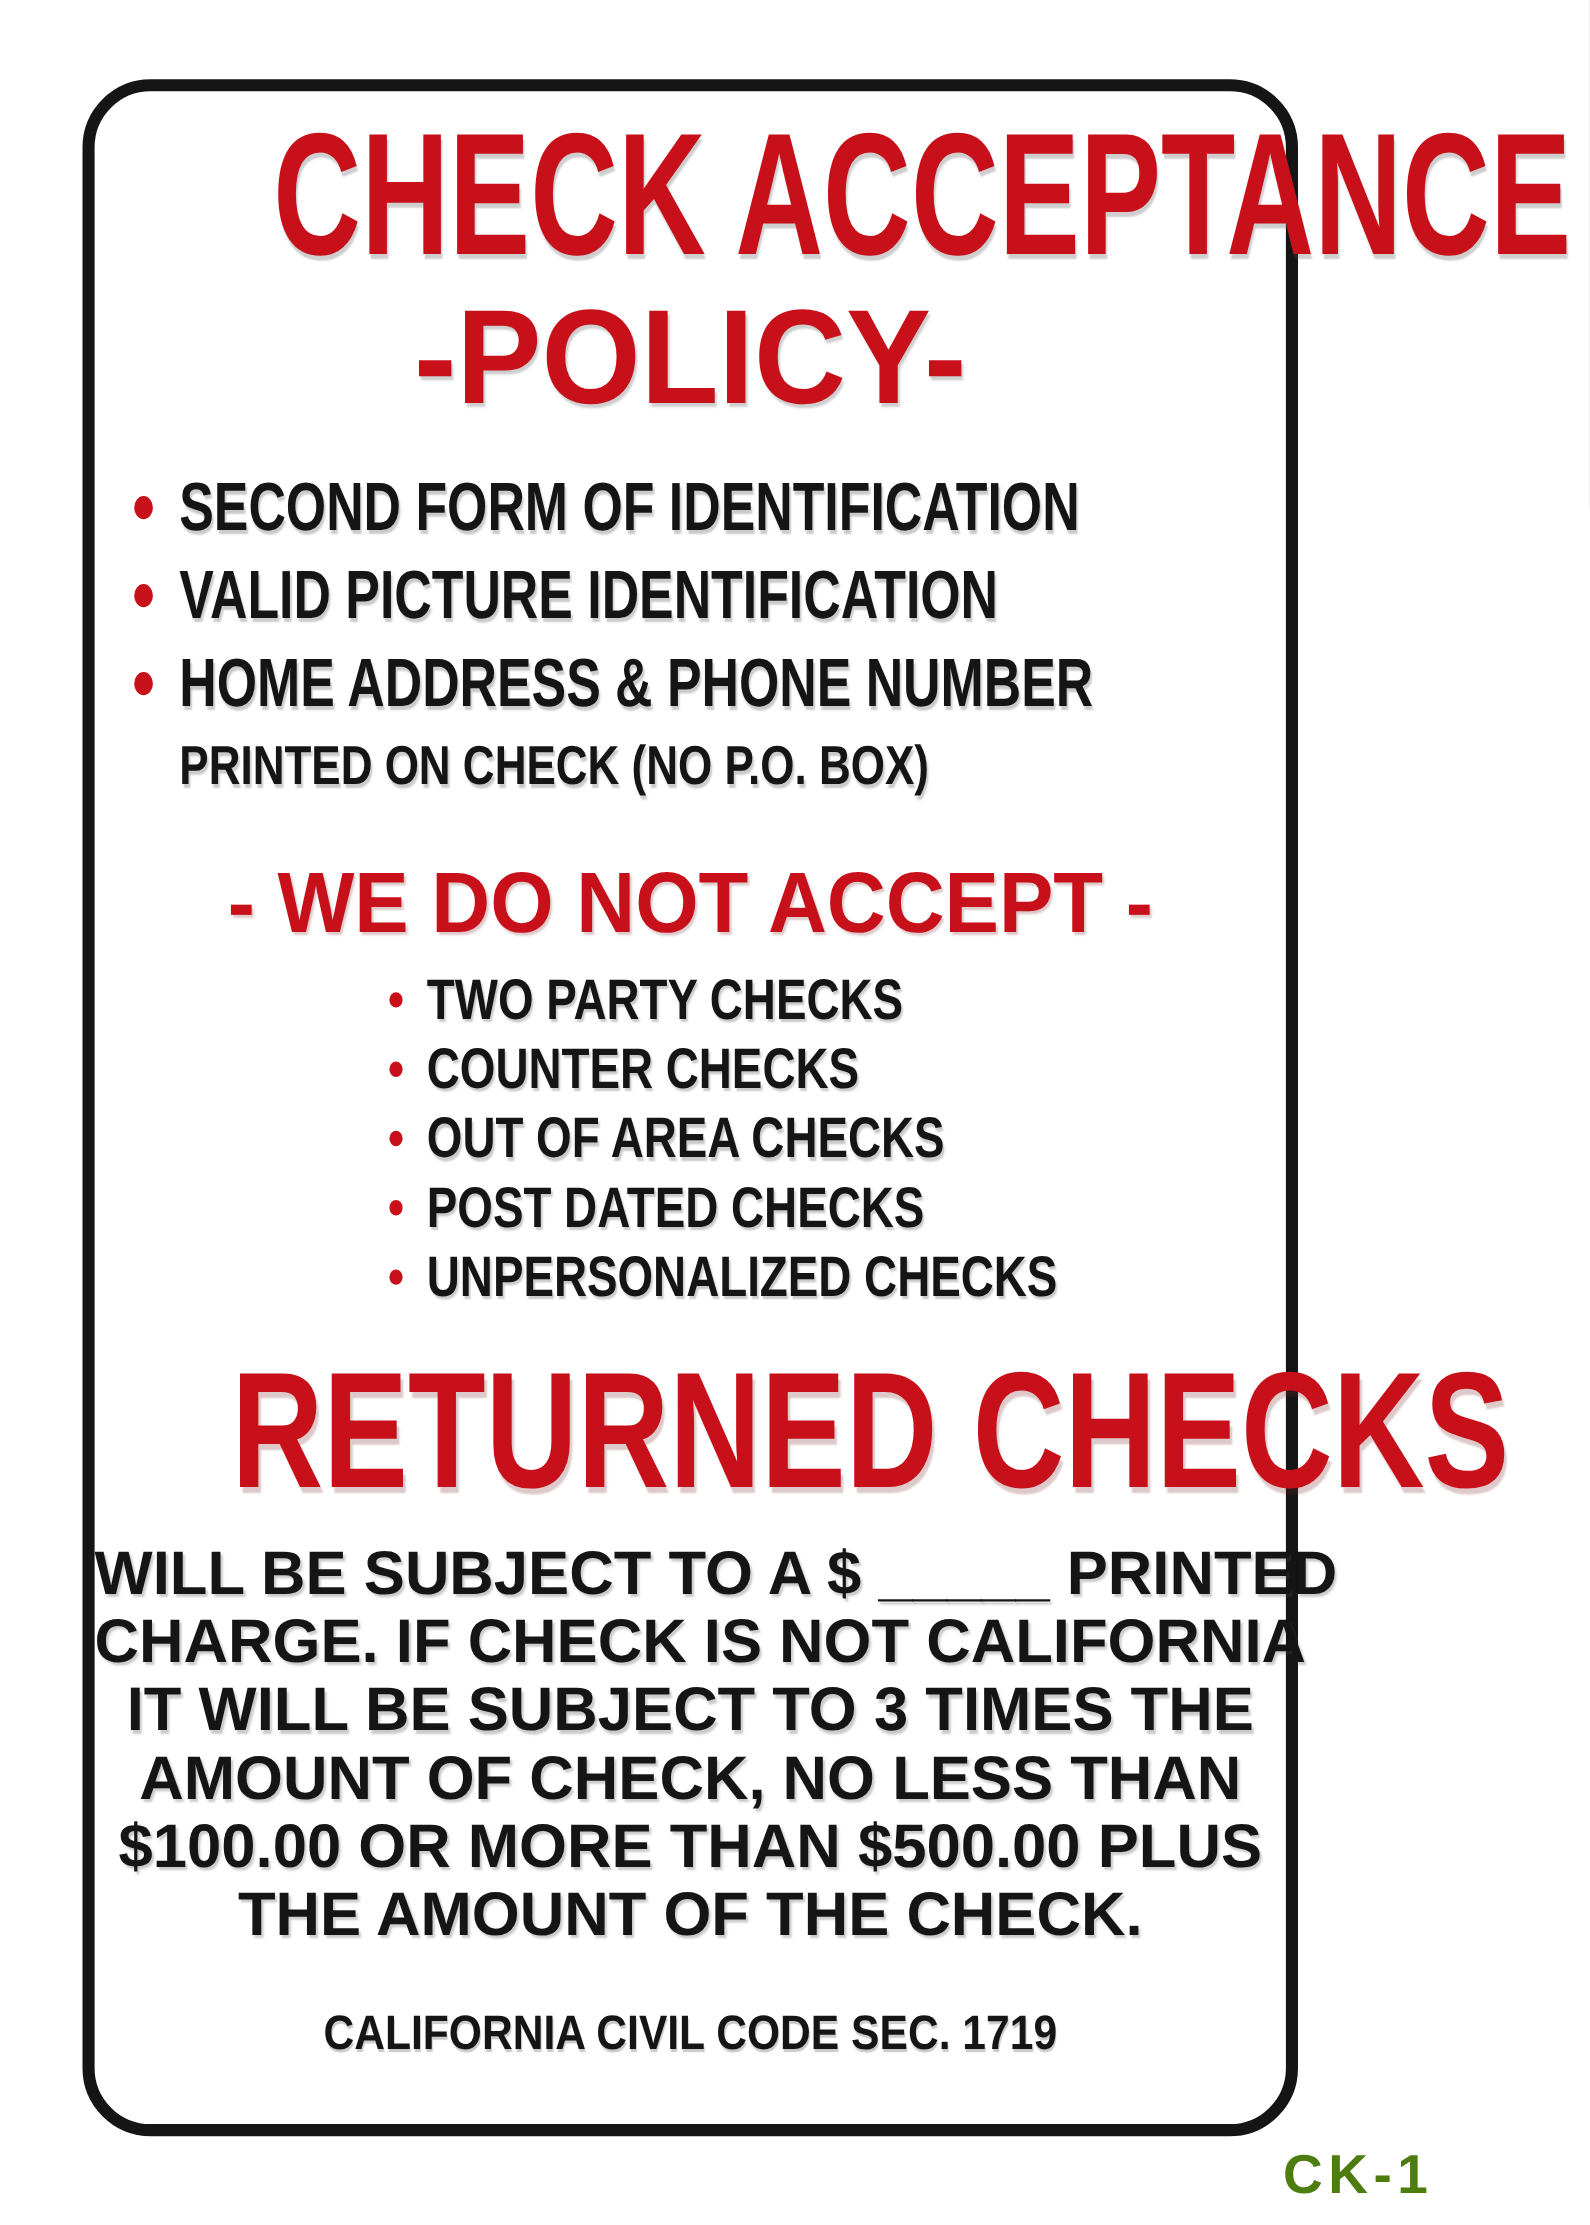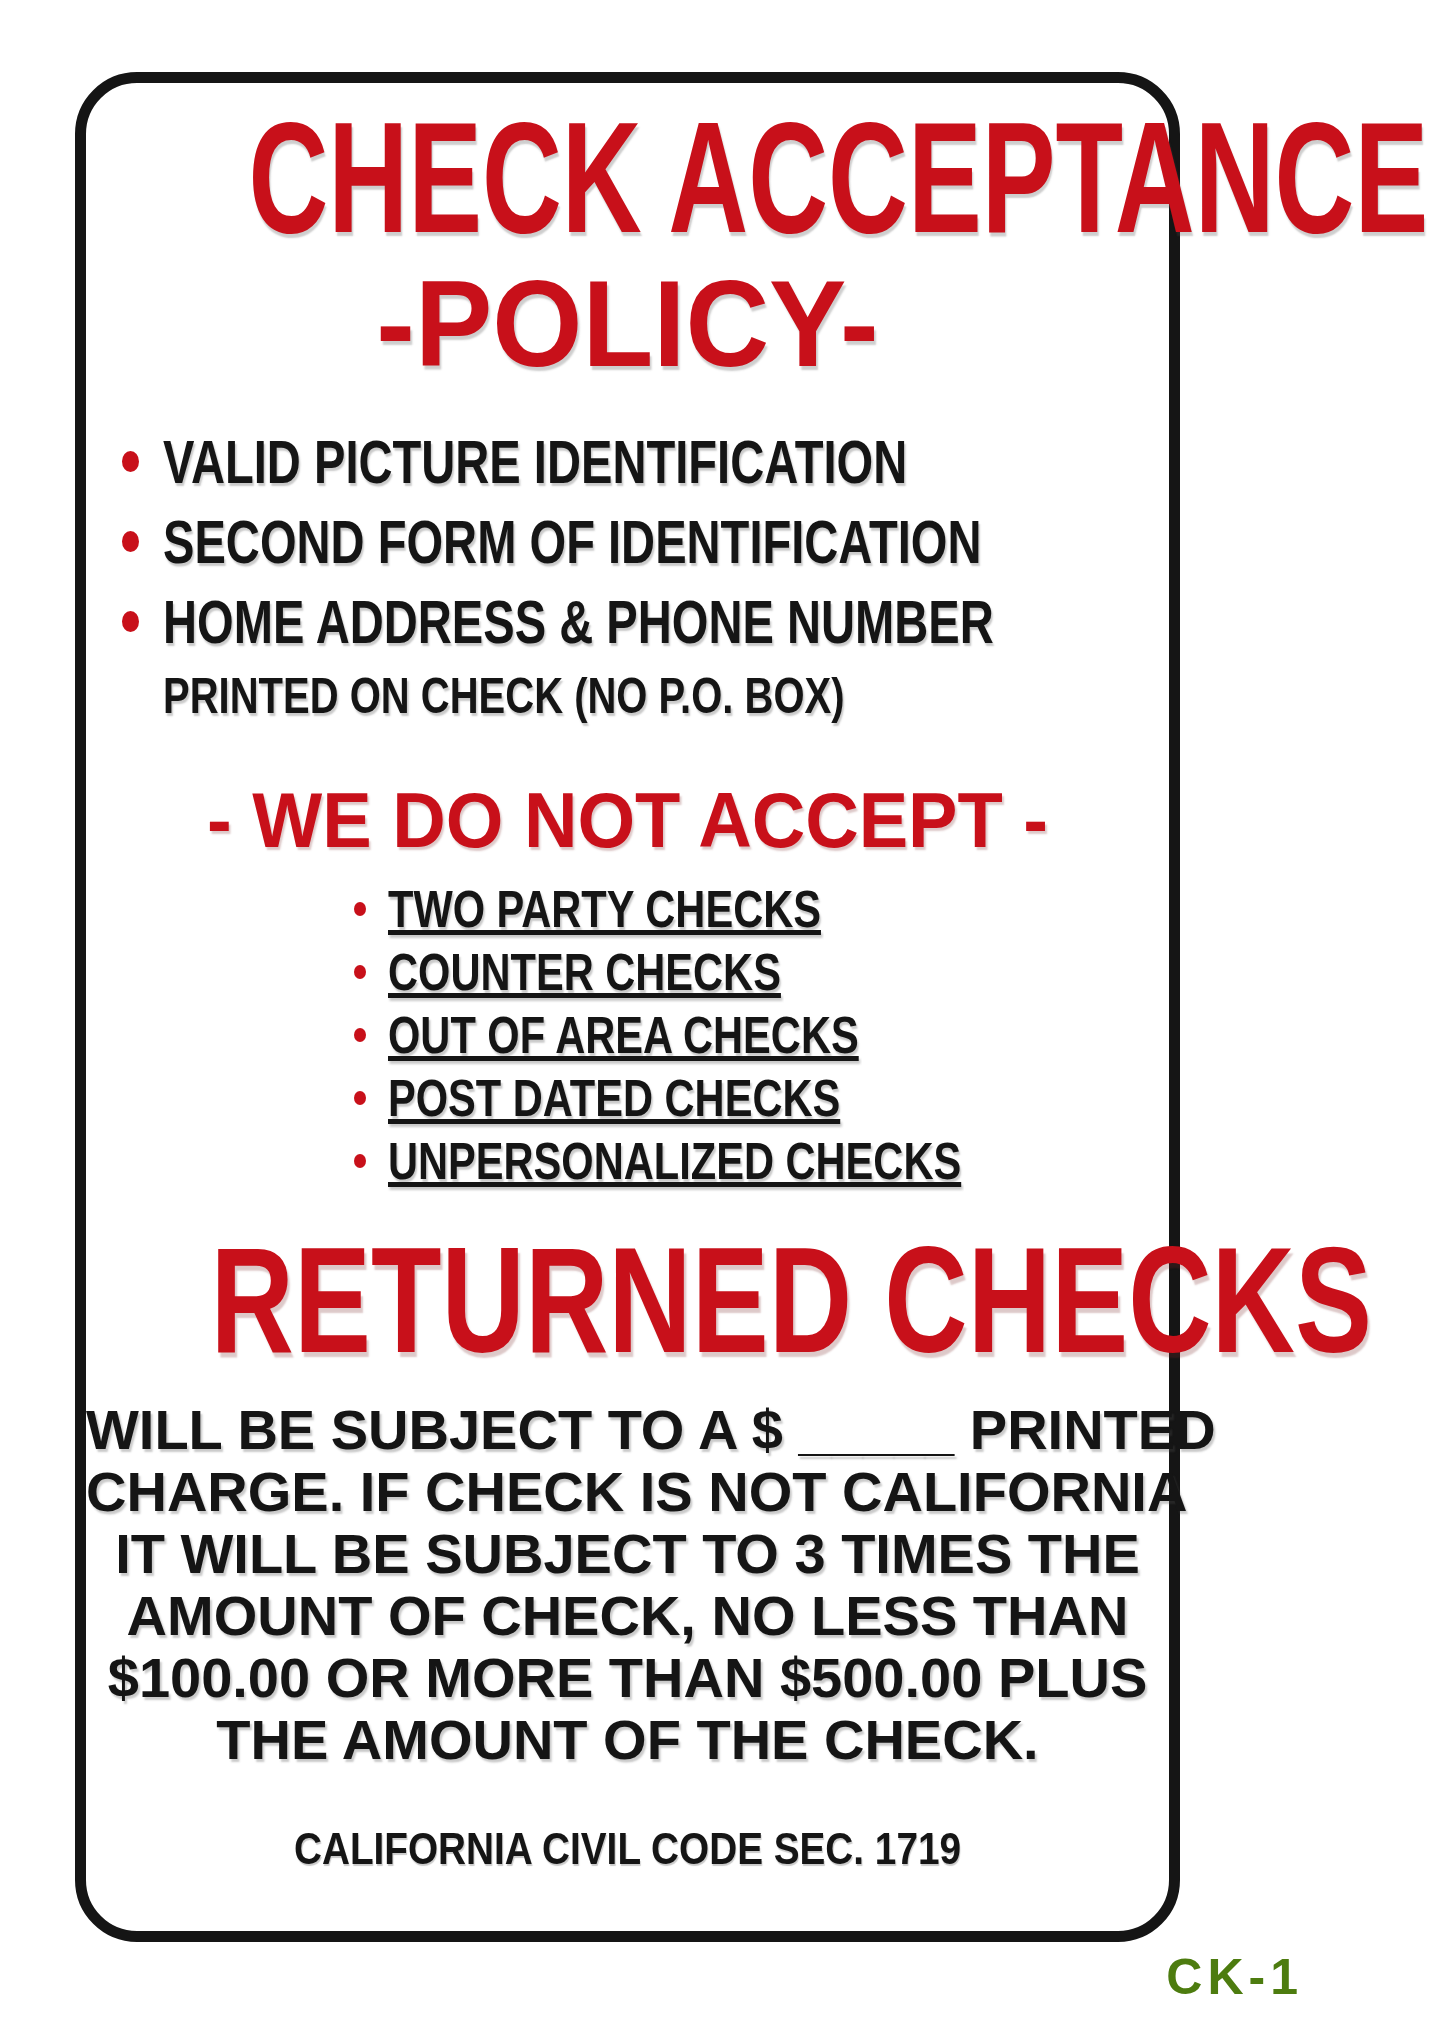--- a/index.html
+++ b/index.html
@@ -43,21 +43,21 @@
     transform:scaleX(0.80); transform-origin:left center;
     text-shadow:2px 3px 2px rgba(80,80,80,0.30);
   }
 
   .dna-heading {
     margin-top:60px; text-align:center; font-size:78px; line-height:1.0;
     transform:scaleX(0.95); transform-origin:center top; white-space:nowrap;
     text-shadow:2px 3px 2px rgba(120,40,40,0.25);
   }
   .dna-list { list-style:none; margin:24px 0 0 268px; padding:0; }
-  .dna-list li { display:flex; align-items:center; height:52px; margin-bottom:11px;text-decoration:underline; }
+  .dna-list li { display:flex; align-items:center; height:52px; margin-bottom:11px; }
   .dot-sm {
     width:12px; height:14px; border-radius:50%; background:#c8101a;
     margin-right:22px; flex:none;
   }
   .dna-text {
     font-size:52px; line-height:1.0; white-space:nowrap;
     transform:scaleX(0.80); transform-origin:left center;
     text-shadow:2px 3px 2px rgba(80,80,80,0.30);
   }
 
@@ -86,25 +86,25 @@
 
 <div class="page">
   <div class="board">
 
     <div class="title red nowrap">CHECK ACCEPTANCE</div>
     <div class="subtitle red nowrap">-POLICY-</div>
 
     <ul class="req-list">
       <li>
         <span class="dot"></span>
-        <span class="req-text">VALID PICTURE IDENTIFICATION</span>
+        <span class="req-text">SECOND FORM OF IDENTIFICATION</span>
       </li>
       <li>
         <span class="dot"></span>
-        <span class="req-text">SECOND FORM OF IDENTIFICATION</span>
+        <span class="req-text">VALID PICTURE IDENTIFICATION</span>
       </li>
       <li>
         <span class="dot"></span>
         <span class="req-text">HOME ADDRESS &amp; PHONE NUMBER</span>
       </li>
     </ul>
     <div class="sub-note">PRINTED ON CHECK (NO P.O. BOX)</div>
 
     <div class="dna-heading red">- WE DO NOT ACCEPT -</div>
 

